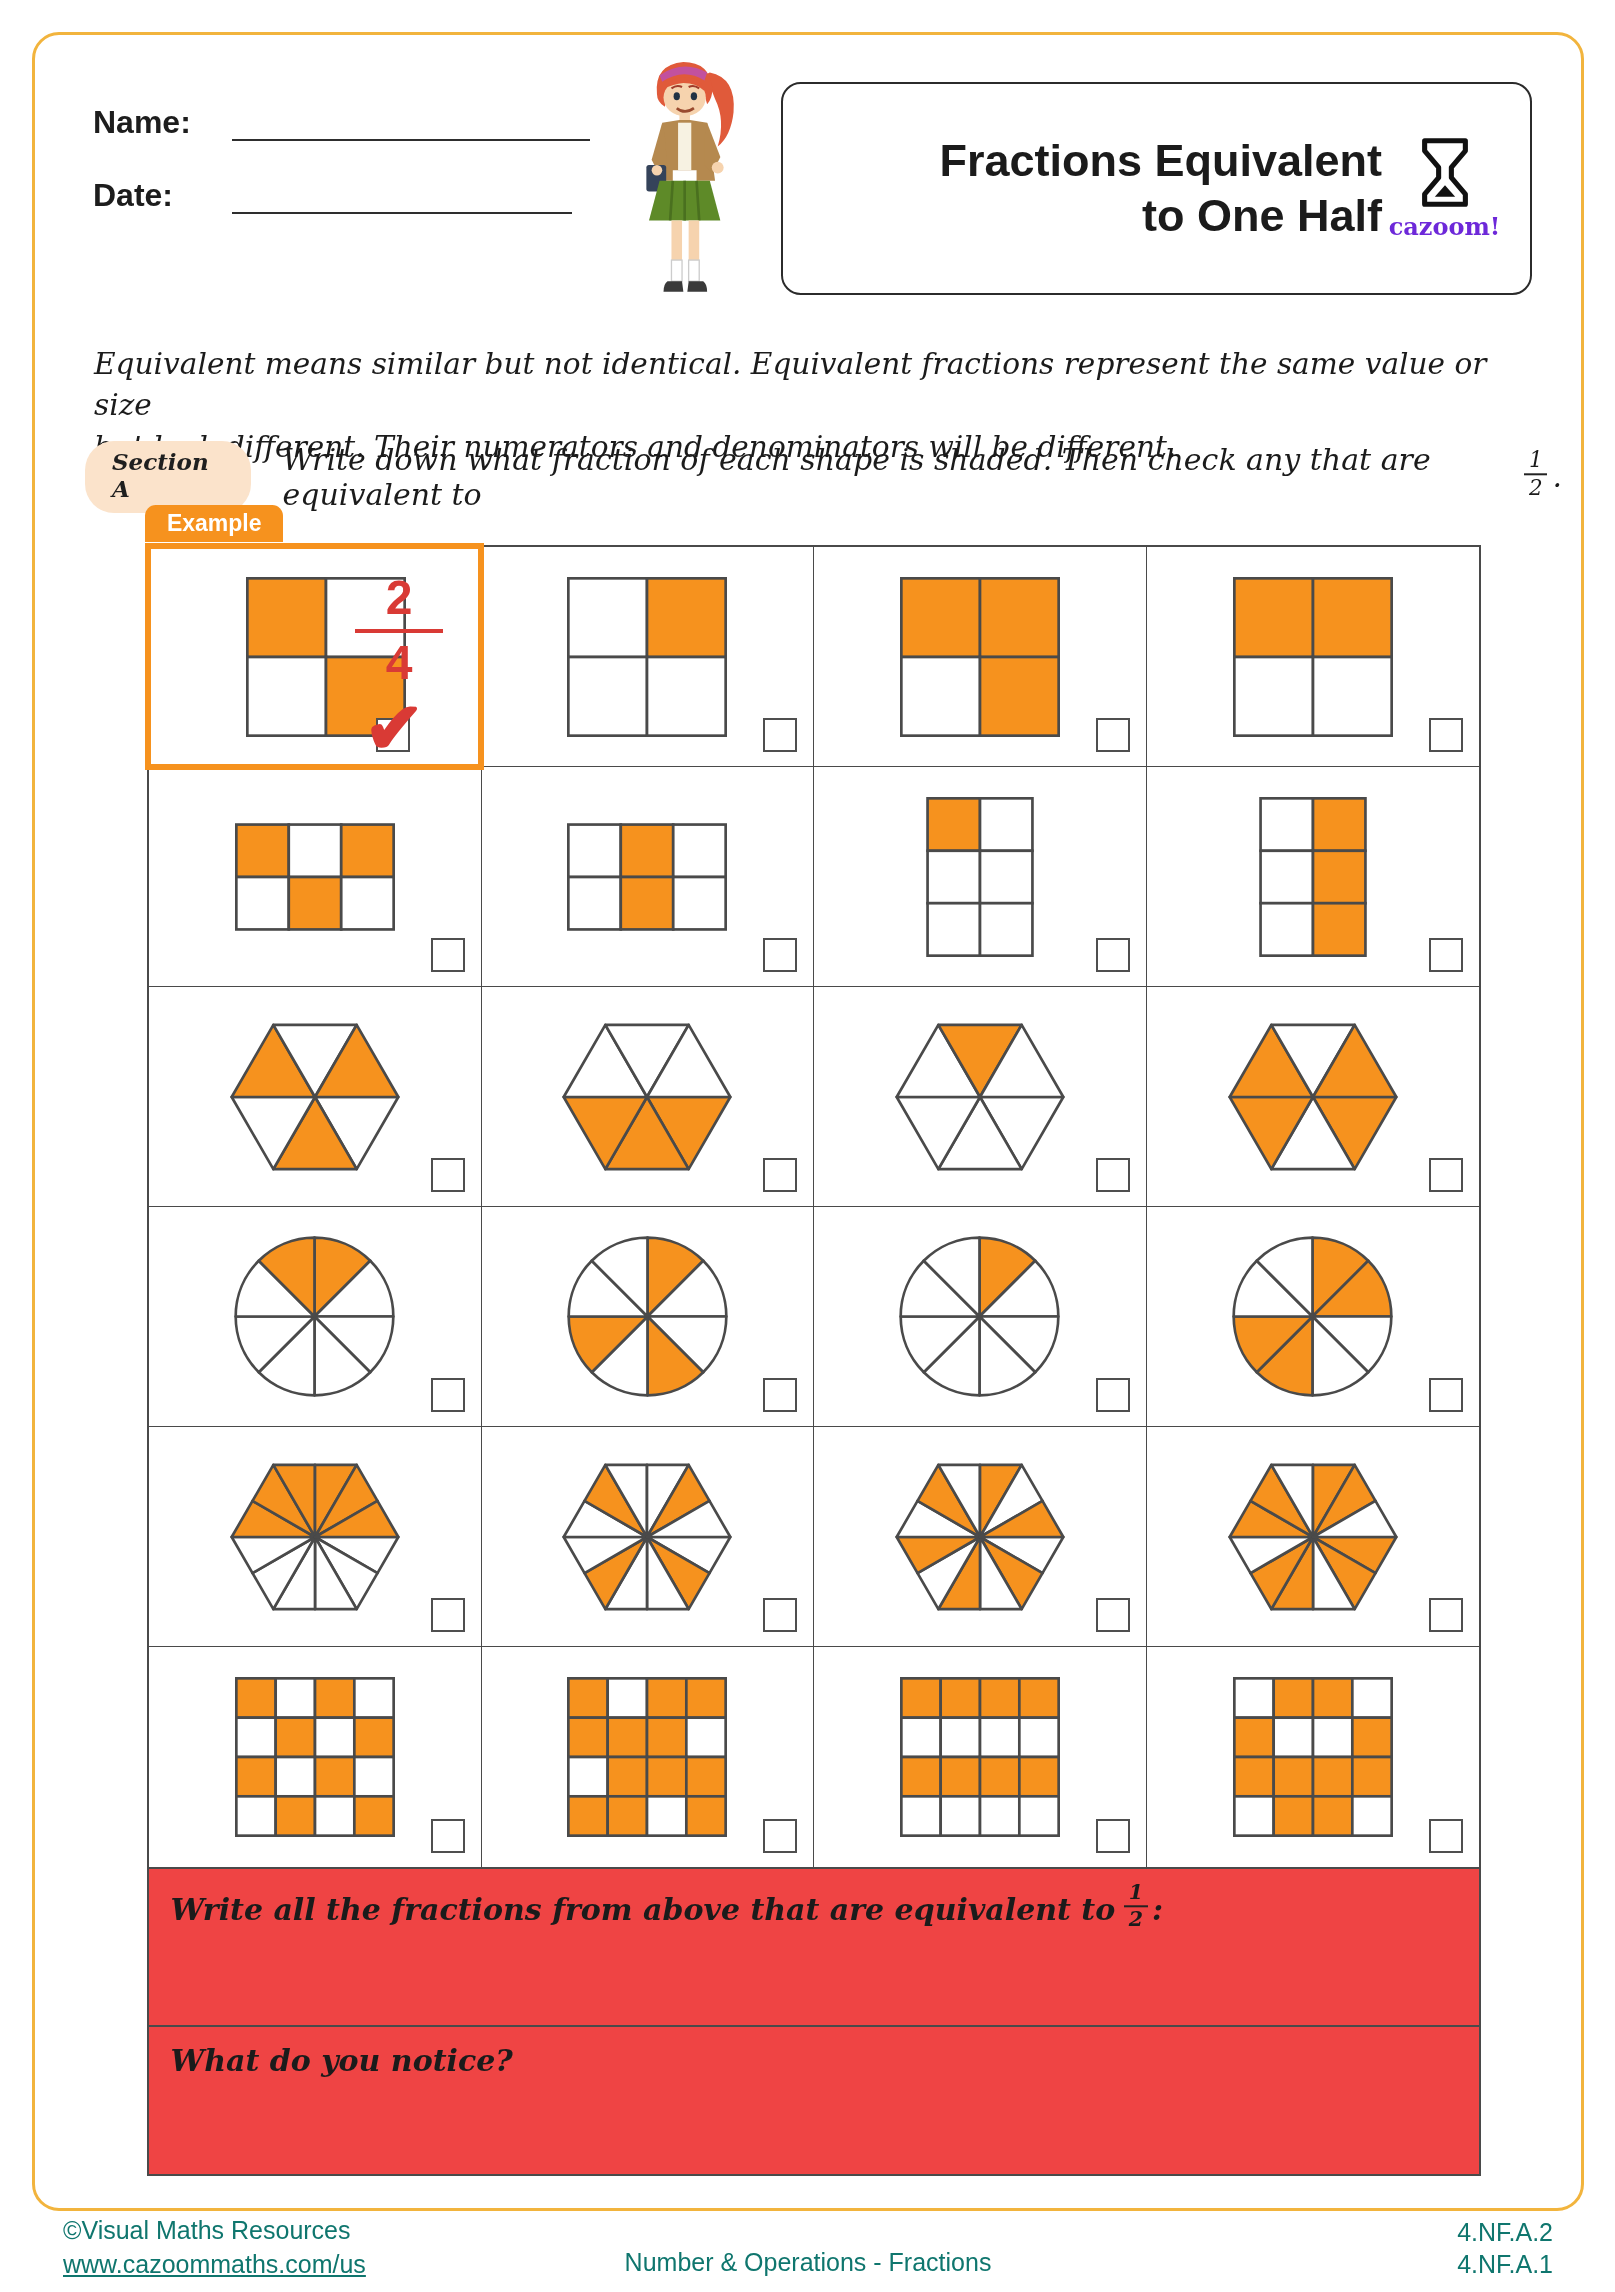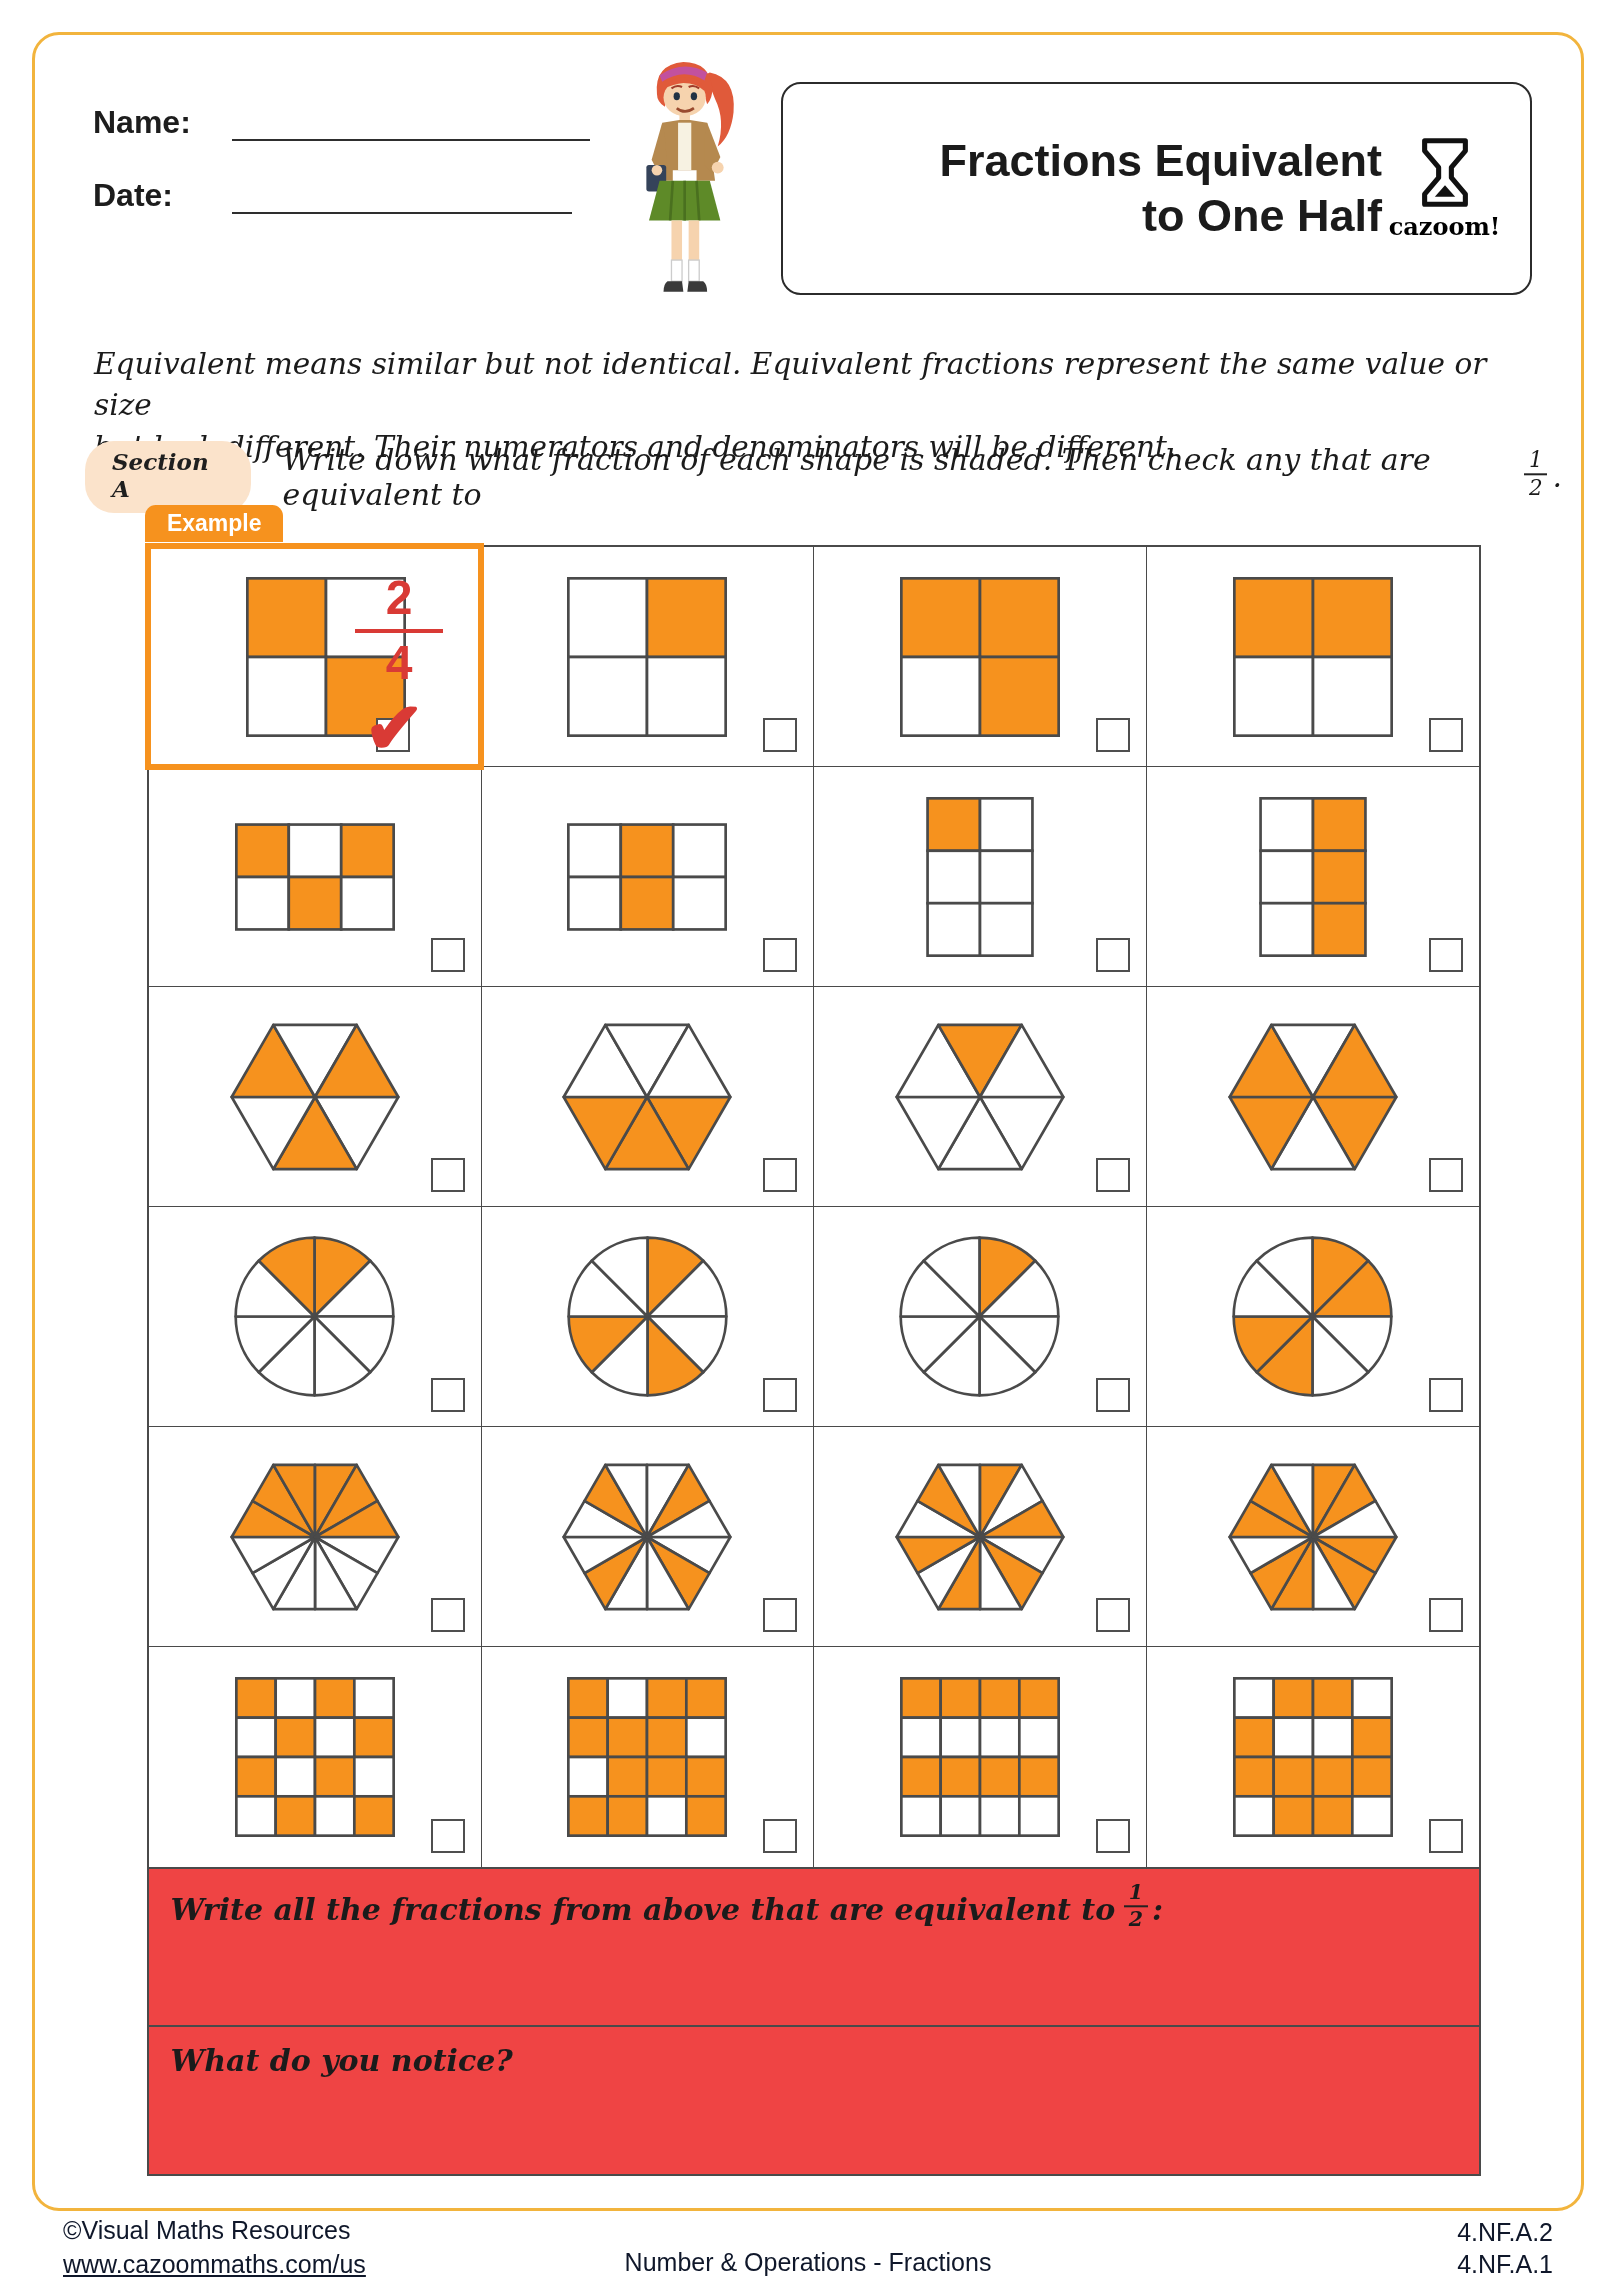--- a/index.html
+++ b/index.html
@@ -22,21 +22,21 @@
   .mascot { position:absolute; left:618px; top:54px; width:136px; height:251px; }
   .mascot svg { width:100%; height:100%; }
 
   
   .title-box { position:absolute; left:781px; top:82px; width:751px; height:213px;
                border:2.7px solid #2b2b2b; border-radius:19.7px; background:#fff;
                display:flex; align-items:center; padding:0 23px; }
   .title-text { flex:1; text-align:right; font-weight:bold; font-size:45px; line-height:1.22; color:#1b1b1b; }
   .brand { width:125px; display:flex; flex-direction:column; align-items:center; gap:3.6px; }
   .brand-icon { width:56px; height:73px; }
-  .brand-name { font-family:"DejaVu Serif", serif; font-weight:bold; font-size:24px; color:#000000; }
+  .brand-name { font-family:"DejaVu Serif", serif; font-weight:bold; font-size:24px; color:#6d28d9; }
 
   
   .intro { position:absolute; left:94px; right:94px; top:344px; text-align:left;
            font-family:"DejaVu Serif", serif; font-style:italic; font-size:29.6px;
            line-height:1.4; color:#1b1b1b; }
 
   
   .section-row { position:absolute; left:85px; top:441px; right:54px; display:flex; align-items:center; }
   .section-pill { background:var(--pill,#FBE3CB); border-radius:29px; padding:7.2px 27px 10.7px;
                   font-family:"DejaVu Serif", serif; font-weight:bold; font-style:italic;
@@ -78,21 +78,21 @@
   
   .answer-box { border-top:2.2px solid var(--stroke,#4a4a4a); padding:16px 21.5px; background:#ef4444; }
   .write-box { height:158px; }
   .notice-box { height:149px; }
   .answer-prompt { font-family:"DejaVu Serif", serif; font-weight:bold; font-style:italic;
                    font-size:30px; color:#1b1b1b; display:flex; align-items:center; flex-wrap:wrap; }
   .answer-prompt .frac { font-size:20.6px; font-weight:bold; margin:0 4.5px 0 9px; }
 
   
   .footer { position:absolute; left:63px; right:63px; bottom:12.5px; display:flex;
-            align-items:flex-end; font-size:25px; color:#0f172a; line-height:1.3; }
+            align-items:flex-end; font-size:25px; color:#0f766e; line-height:1.3; }
   .footer-left { flex:1; }
   .footer-center { flex:1.3; text-align:center; padding-bottom:1.8px; }
   .footer-right { flex:1; text-align:right; }
   .footer-link { text-decoration:underline; margin-top:1.8px; cursor:pointer; }
 </style>
 </head>
 <body>
 
 <div class="page" style="--orange: #F6921E; --red: #D93A35; --frame: #F2B43D; --pill: #FBE3CB; --stroke: #4A4A4A;">
   <div class="frame"></div>

